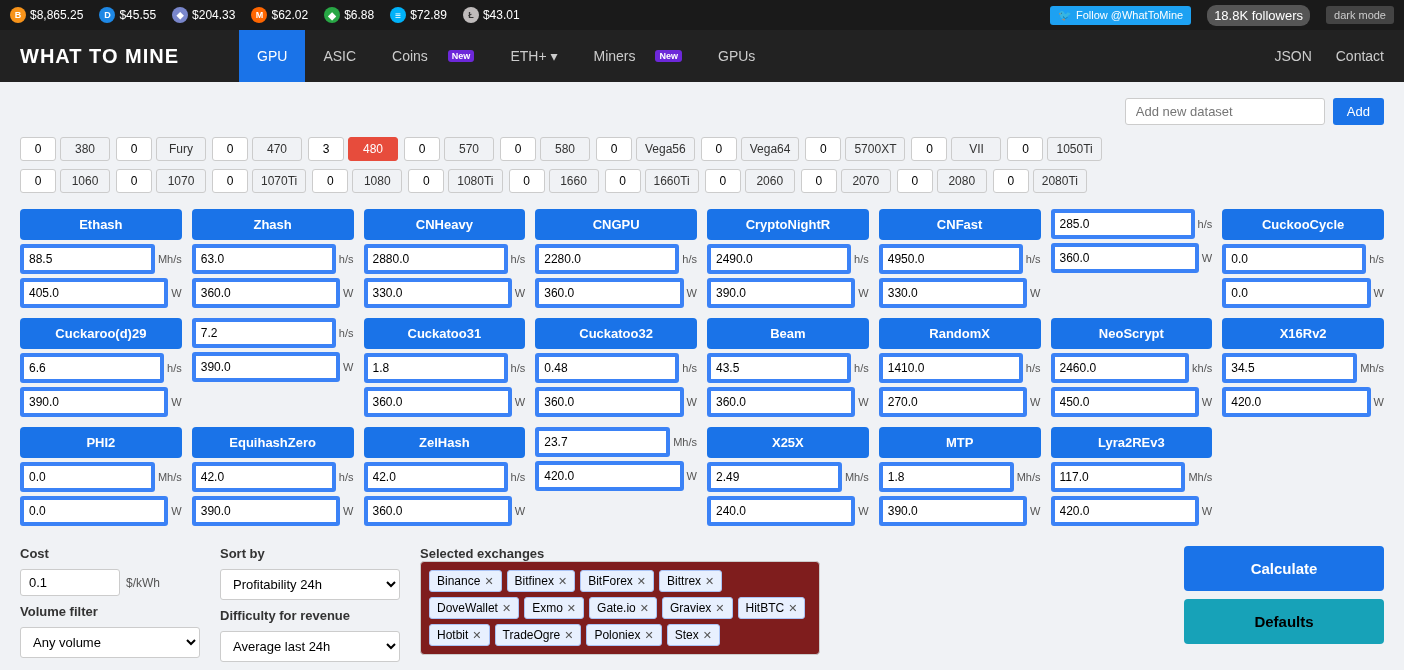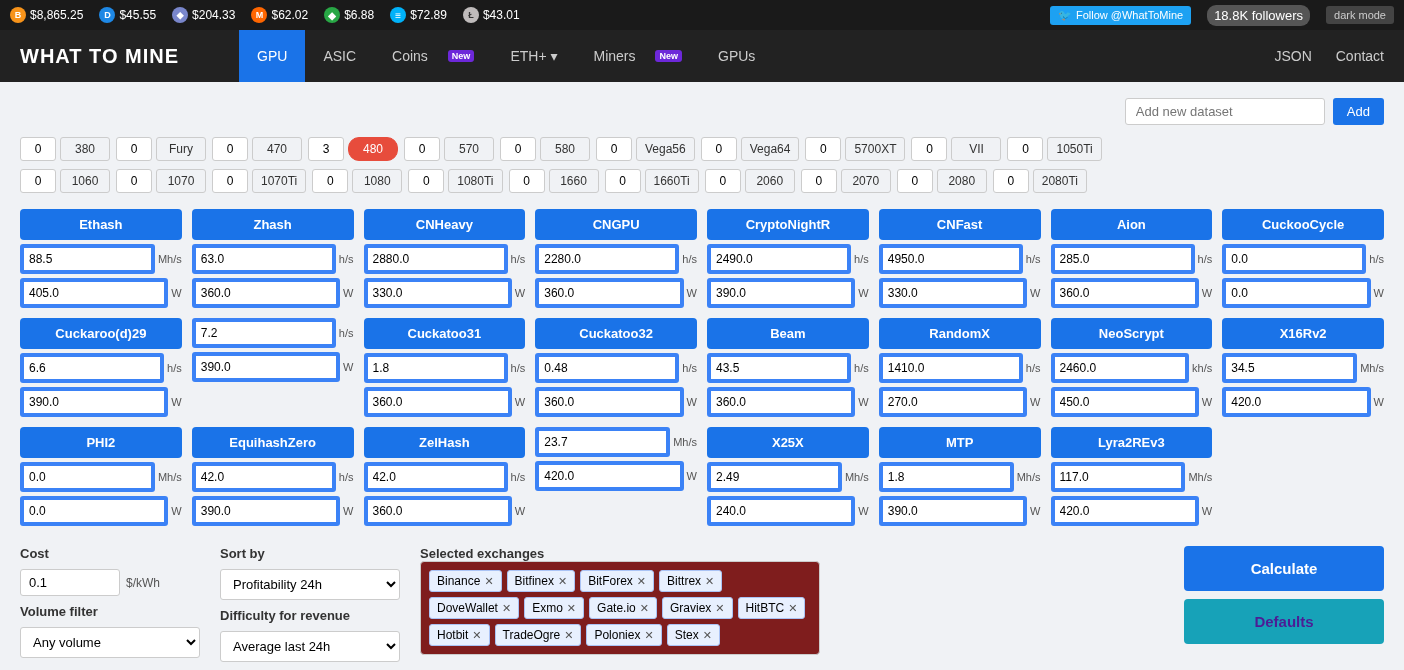--- a/index.html
+++ b/index.html
@@ -121,21 +121,20 @@
       padding: 4px 8px;
       font-size: 12px;
       color: #333;
       min-width: 50px;
       text-align: center;
     }
     .gpu-label.highlight {
       background: #e74c3c;
       color: #fff;
       border-color: #e74c3c;
-      border-radius: 11px;
     }
 
     
     #algo-grid {
       display: grid;
       grid-template-columns: repeat(8, 1fr);
       gap: 10px;
       margin-top: 16px;
     }
     .algo-card { display: flex; flex-direction: column; gap: 4px; }
@@ -229,21 +228,21 @@
       border: none;
       border-radius: 4px;
       padding: 14px 40px;
       font-size: 15px;
       font-weight: bold;
       cursor: pointer;
       width: 200px;
     }
     .defaults-btn {
       background: #17a2b8;
-      color: #4c1d95;
+      color: #000000;
       border: none;
       border-radius: 4px;
       padding: 14px 40px;
       font-size: 15px;
       font-weight: bold;
       cursor: pointer;
       width: 200px;
     }
   </style>
 </head>
@@ -481,21 +480,20 @@
       <div class="algo-input-row">
           <input class="algo-input" value="4950.0" style="">
           <span class="algo-unit">h/s</span>
         </div>
       <div class="algo-input-row">
           <input class="algo-input" value="330.0" style="">
           <span class="algo-unit">W</span>
         </div>
     </div>
     <div class="algo-card">
-      <button class="algo-btn">Aion</button>
       <div class="algo-input-row">
           <input class="algo-input" value="285.0" style="">
           <span class="algo-unit">h/s</span>
         </div>
       <div class="algo-input-row">
           <input class="algo-input" value="360.0" style="">
           <span class="algo-unit">W</span>
         </div>
     </div>
     <div class="algo-card">

